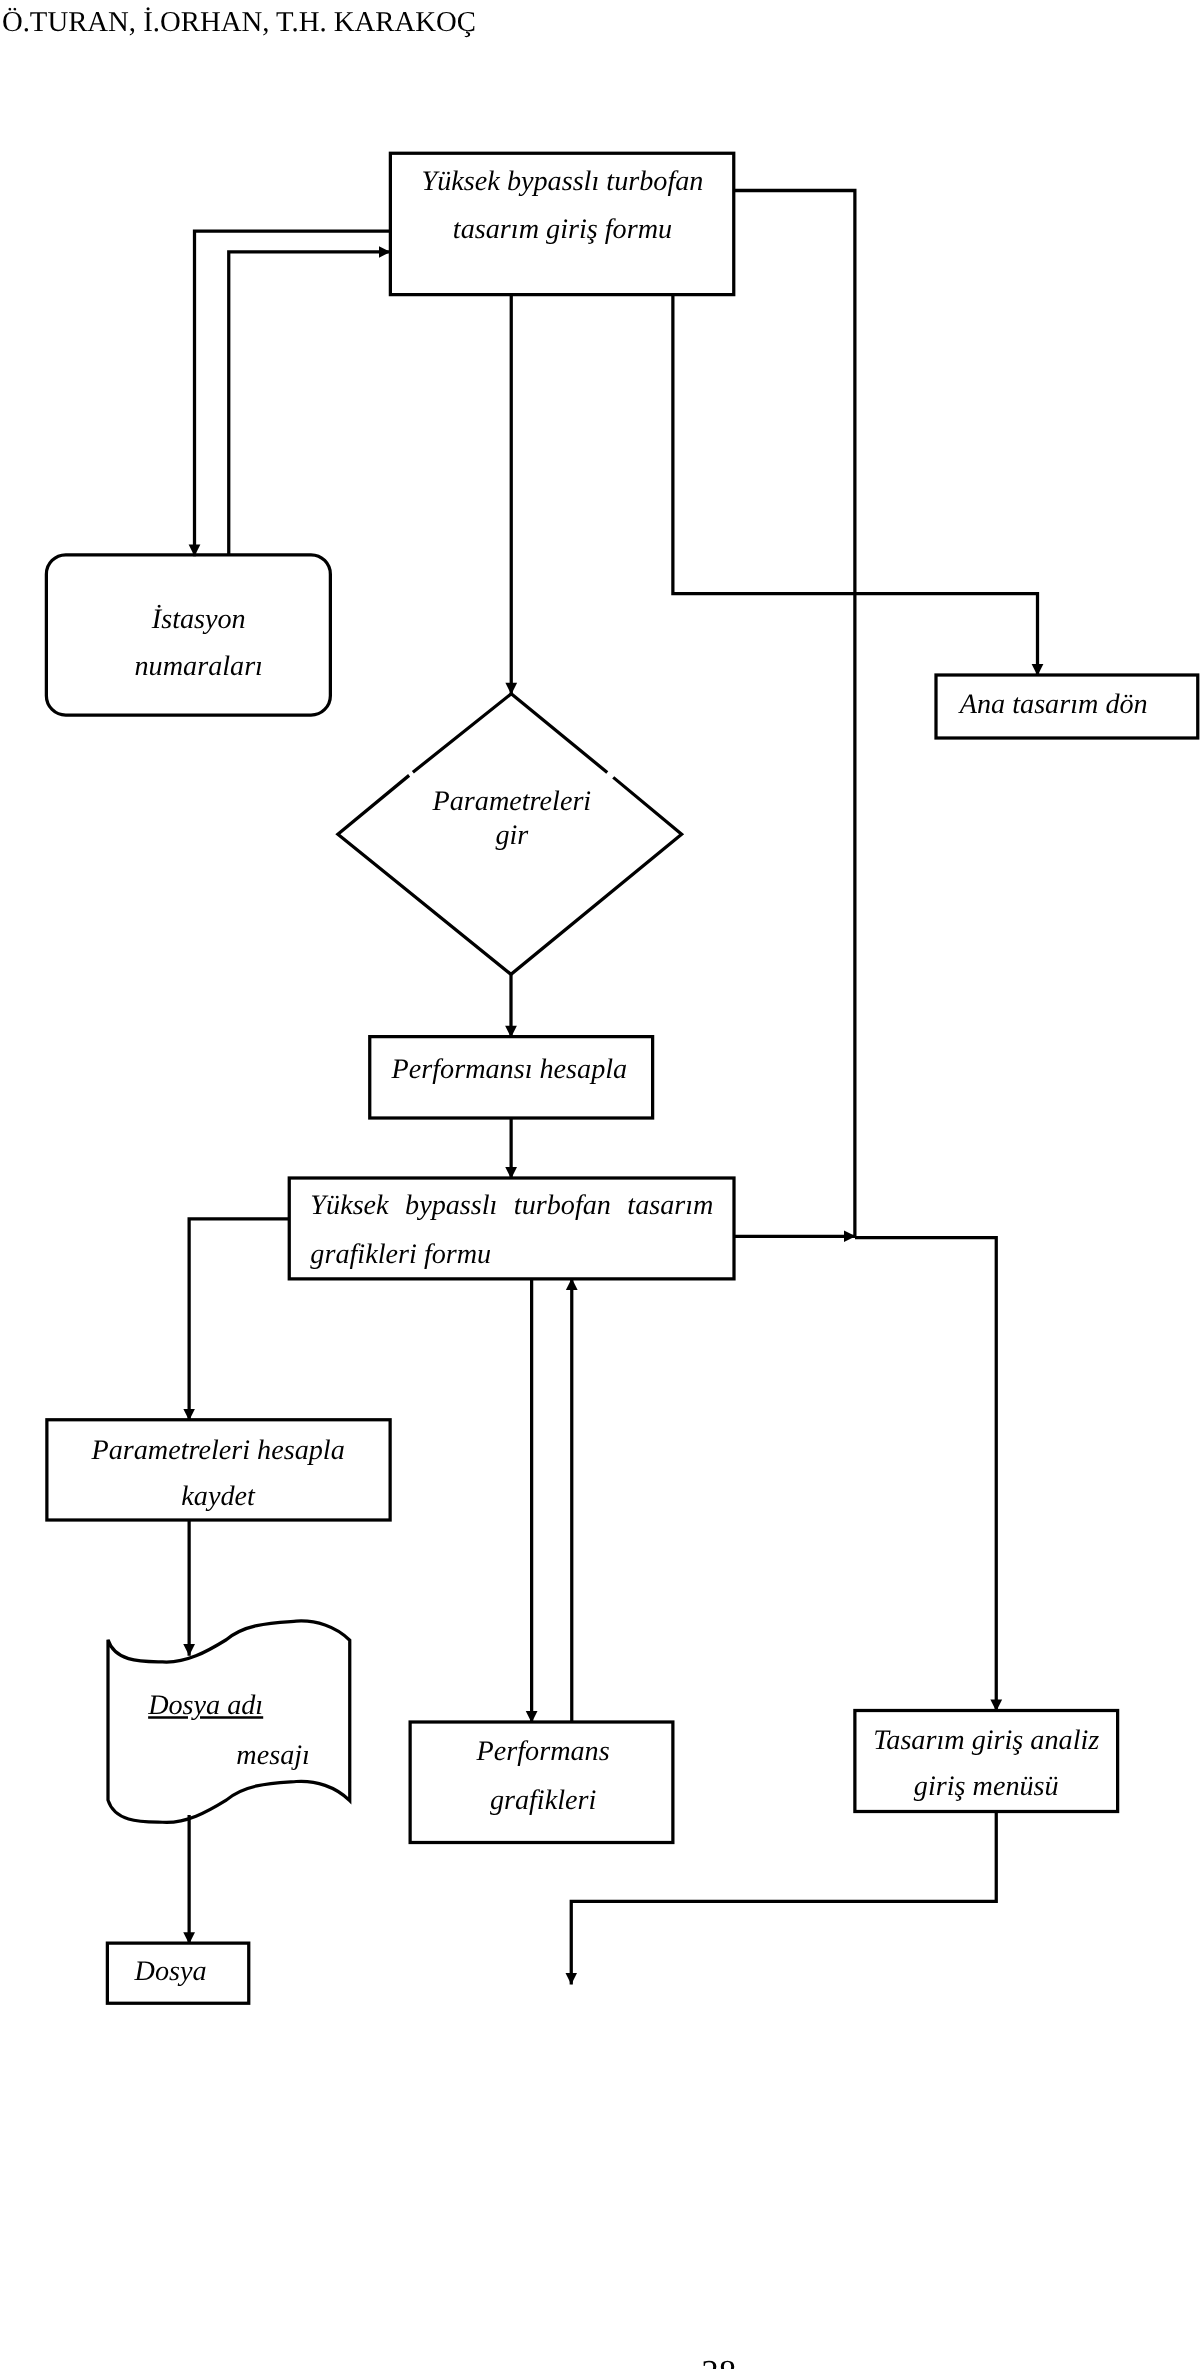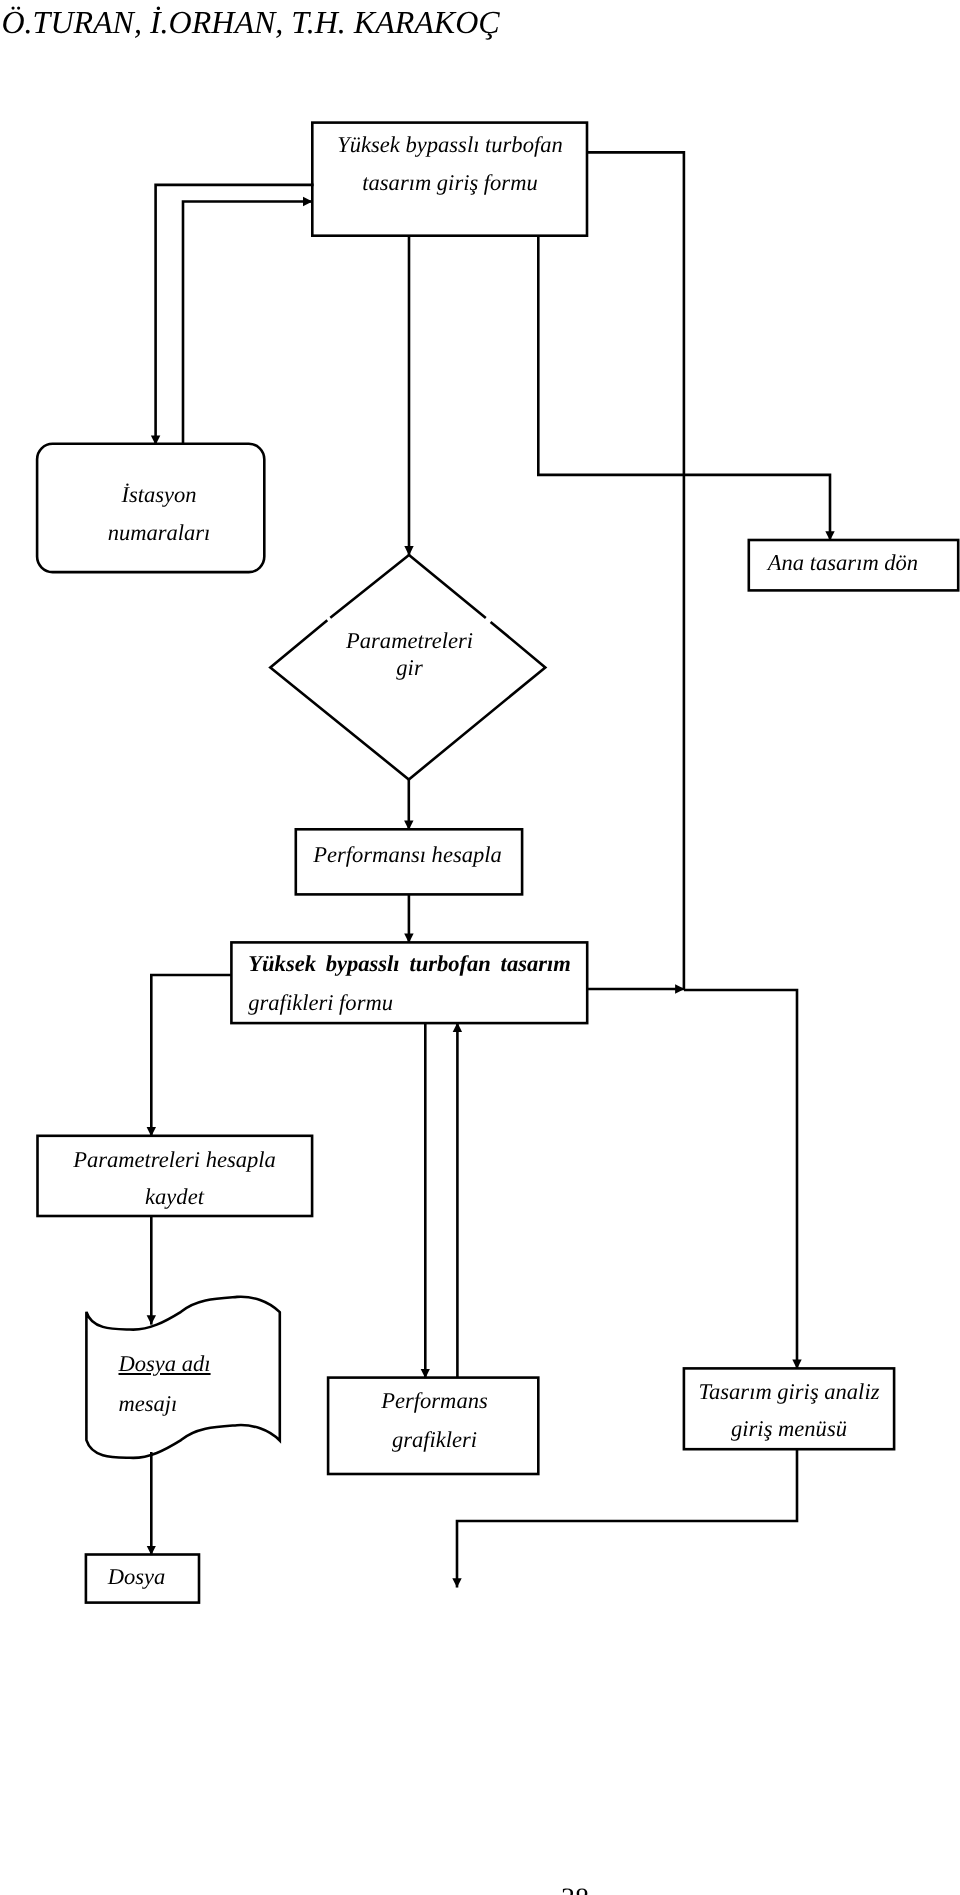--- a/index.html
+++ b/index.html
@@ -4,21 +4,21 @@
 <title>Flowchart</title>
 <style>
   html,body{margin:0;padding:0;background:#ffffff;}
   html{width:960px;height:1895px;overflow:hidden;}
   body{width:960px;height:1895px;position:relative;overflow:hidden;
        font-family:"Liberation Serif", serif;color:#000;
        -webkit-font-smoothing:antialiased;
        -moz-osx-font-smoothing:grayscale;
        text-rendering:geometricPrecision;}
   #page{position:absolute;left:0;top:0;width:960px;height:1895px;background:#fff;}
-  .hdr{position:absolute;left:1.5px;top:5.5px;font-size:32px;font-style:italic;
+  .hdr{position:absolute;left:1.5px;top:5.5px;font-size:23px;
        white-space:nowrap;line-height:1.0;}
   .pg{position:absolute;left:529px;top:1873px;width:60px;height:22px;
       text-align:right;font-size:28px;line-height:1.0;overflow:visible;margin-top:12px;}
   svg.flow{position:absolute;left:0;top:0;width:960px;height:1895px;
            shape-rendering:geometricPrecision;}
   .labels{position:absolute;left:0;top:0;width:960px;height:1387px;
           will-change:opacity;opacity:0.999;}
   .hdr,.pg{will-change:opacity;opacity:0.999;}
   .lbl{position:absolute;}
   .lbl .ln{position:absolute;left:0;width:100%;
@@ -118,32 +118,32 @@
 
     <div class="lbl" style="left:767px;width:152px;">
       <div class="ln ctr" style="top:551.7px;">Ana tasarım dön</div>
     </div>
 
     <div class="lbl" style="left:294px;width:227px;">
       <div class="ln ctr" style="top:843.7px;">Performansı hesapla</div>
     </div>
 
     <div class="lbl" style="left:248.3px;width:322.5px;">
-      <div class="ln just" style="top:953.1px;font-weight:bold;">Yüksek bypasslı turbofan tasarım</div>
+      <div class="ln just" style="top:953.1px;">Yüksek bypasslı turbofan tasarım</div>
       <div class="ln left" style="top:992.4px;">grafikleri formu</div>
     </div>
 
     <div class="lbl" style="left:71px;width:207px;">
       <div class="ln ctr" style="top:1148.9px;">Parametreleri hesapla</div>
       <div class="ln ctr" style="top:1186.0px;">kaydet</div>
     </div>
 
     <div class="lbl" style="left:118.5px;width:200px;">
       <div class="ln left" style="top:1353.4px;text-decoration:underline;">Dosya adı</div>
-      <div class="ln left" style="top:1392.6px;">mesajı</div>
+      <div class="ln left" style="top:1392.6px;text-align:center;">mesajı</div>
     </div>
 
     <div class="lbl" style="left:329px;width:211px;">
       <div class="ln ctr" style="top:1389.7px;">Performans</div>
       <div class="ln ctr" style="top:1428.7px;">grafikleri</div>
     </div>
 
     <div class="lbl" style="left:683px;width:212px;">
       <div class="ln ctr" style="top:1380.5px;">Tasarım giriş analiz</div>
       <div class="ln ctr" style="top:1418.0px;">giriş menüsü</div>

